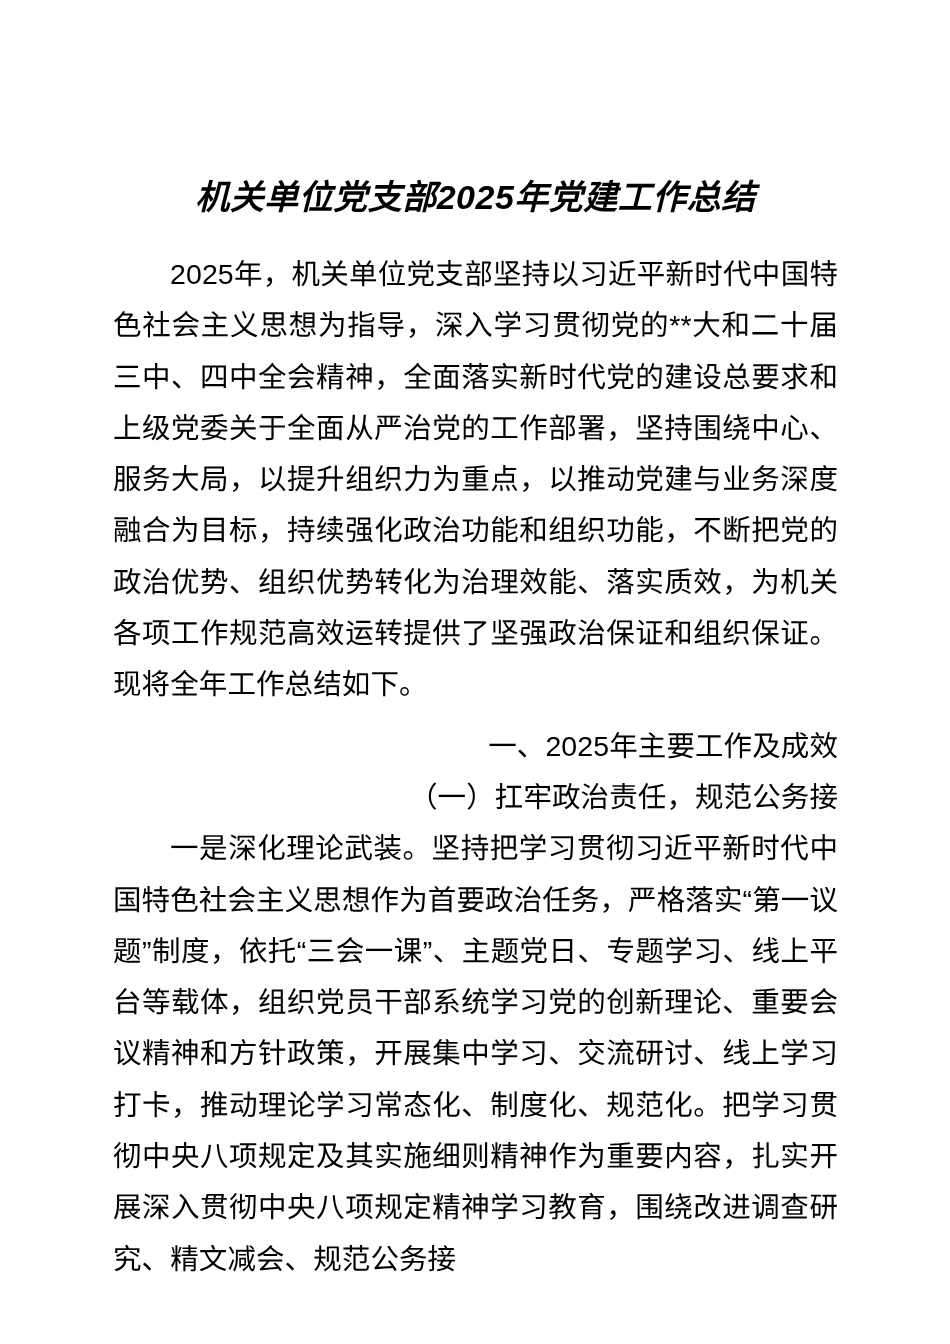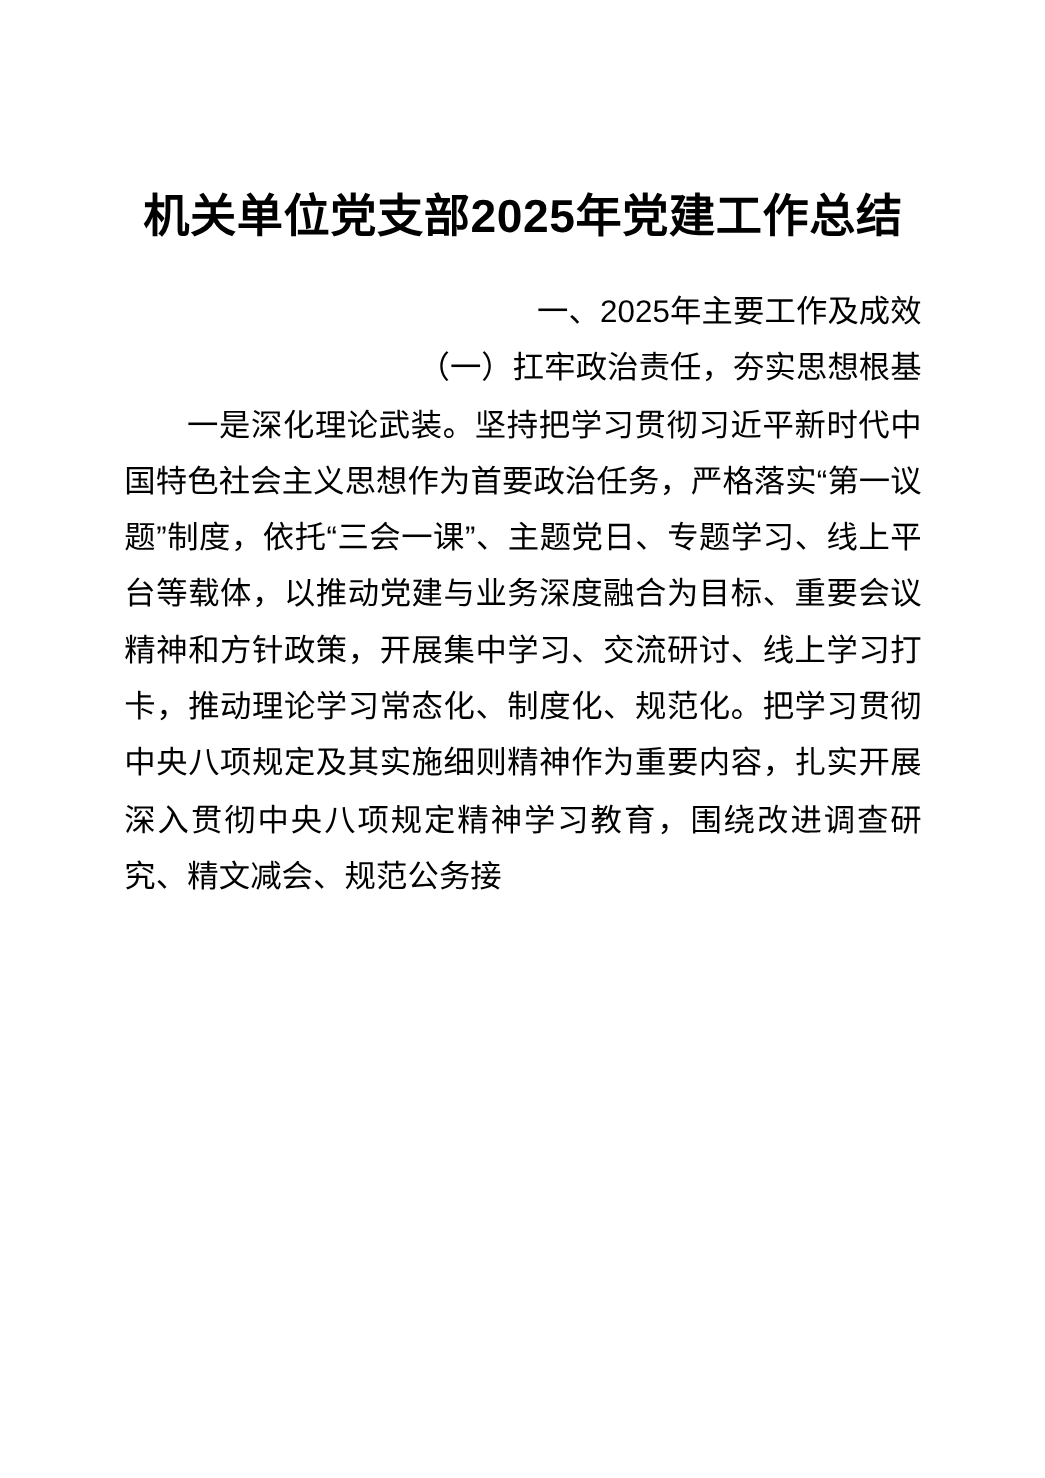--- a/index.html
+++ b/index.html
@@ -25,27 +25,28 @@
   .content {
     position: absolute;
     left: 113px;
     top: 0;
     width: 725px;
   }
 
   .doc-title {
     margin: 0;
     padding: 0;
-    font-size: 42px;
+    font-size: 34px;
     line-height: 44px;
     font-weight: 700;
     text-align: center;
     letter-spacing: 0.5px;
     padding-top: 175px;
     white-space: nowrap;
+    font-style: italic;
   }
 
   .body-par {
     margin: 0;
     padding: 0;
     font-size: 28.5px;
     line-height: 51.3px;
     font-weight: 400;
     text-align: justify;
     text-justify: inter-ideograph;
@@ -72,23 +73,24 @@
 </head>
 <body>
 
 <div class="page">
   <div class="content">
 
     <h1 class="doc-title">机关单位党支部2025年党建工作总结</h1>
 
     <div class="gap-intro"></div>
 
+    <p class="body-par">2025年，机关单位党支部坚持以习近平新时代中国特色社会主义思想为指导，深入学习贯彻党的**大和二十届三中、四中全会精神，全面落实新时代党的建设总要求和上级党委关于全面从严治党的工作部署，坚持围绕中心、服务大局，以提升组织力为重点，以推动党建与业务深度融合为目标，持续强化政治功能和组织功能，不断把党的政治优势、组织优势转化为治理效能、落实质效，为机关各项工作规范高效运转提供了坚强政治保证和组织保证。现将全年工作总结如下。</p>
 
     <div class="gap-sec"></div>
 
     <p class="heading-line">一、2025年主要工作及成效</p>
 
-    <p class="heading-line">（一）扛牢政治责任，夯实思想根基</p>
+    <p class="heading-line">（一）扛牢政治责任，规范公务接</p>
 
-    <p class="body-par">一是深化理论武装。坚持把学习贯彻习近平新时代中国特色社会主义思想作为首要政治任务，严格落实“第一议题”制度，依托“三会一课”、主题党日、专题学习、线上平台等载体，以推动党建与业务深度融合为目标、重要会议精神和方针政策，开展集中学习、交流研讨、线上学习打卡，推动理论学习常态化、制度化、规范化。把学习贯彻中央八项规定及其实施细则精神作为重要内容，扎实开展深入贯彻中央八项规定精神学习教育，围绕改进调查研究、精文减会、规范公务接</p>
+    <p class="body-par">一是深化理论武装。坚持把学习贯彻习近平新时代中国特色社会主义思想作为首要政治任务，严格落实“第一议题”制度，依托“三会一课”、主题党日、专题学习、线上平台等载体，组织党员干部系统学习党的创新理论、重要会议精神和方针政策，开展集中学习、交流研讨、线上学习打卡，推动理论学习常态化、制度化、规范化。把学习贯彻中央八项规定及其实施细则精神作为重要内容，扎实开展深入贯彻中央八项规定精神学习教育，围绕改进调查研究、精文减会、规范公务接</p>
 
   </div>
 </div>
 
 </body></html>

